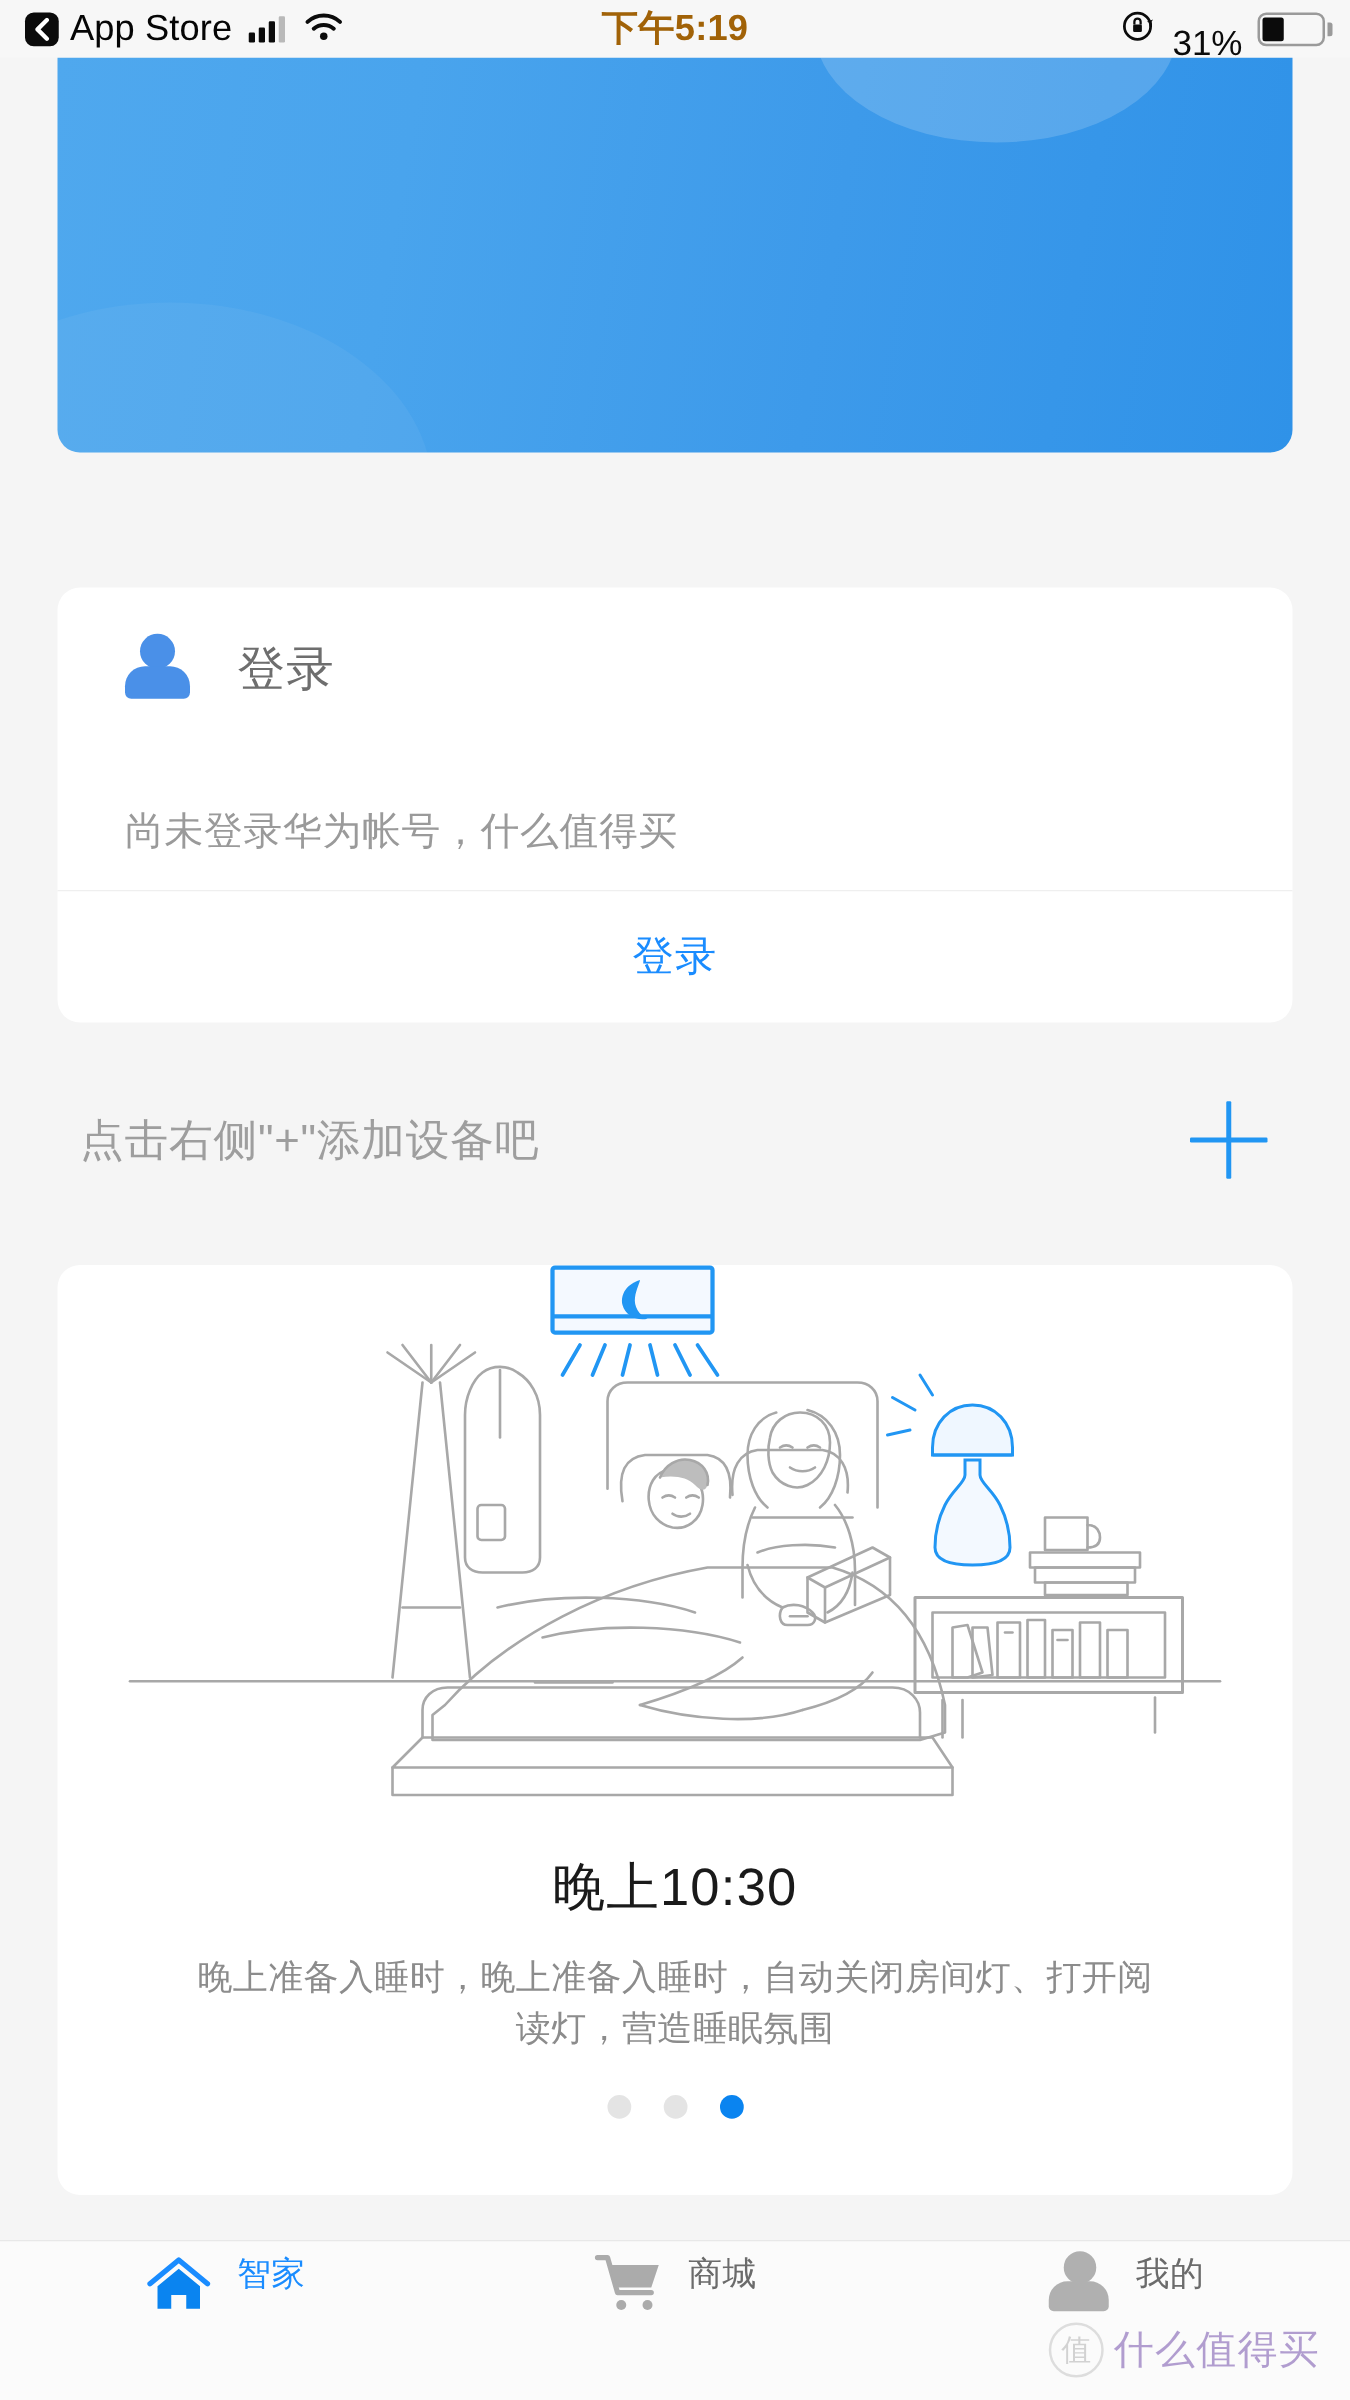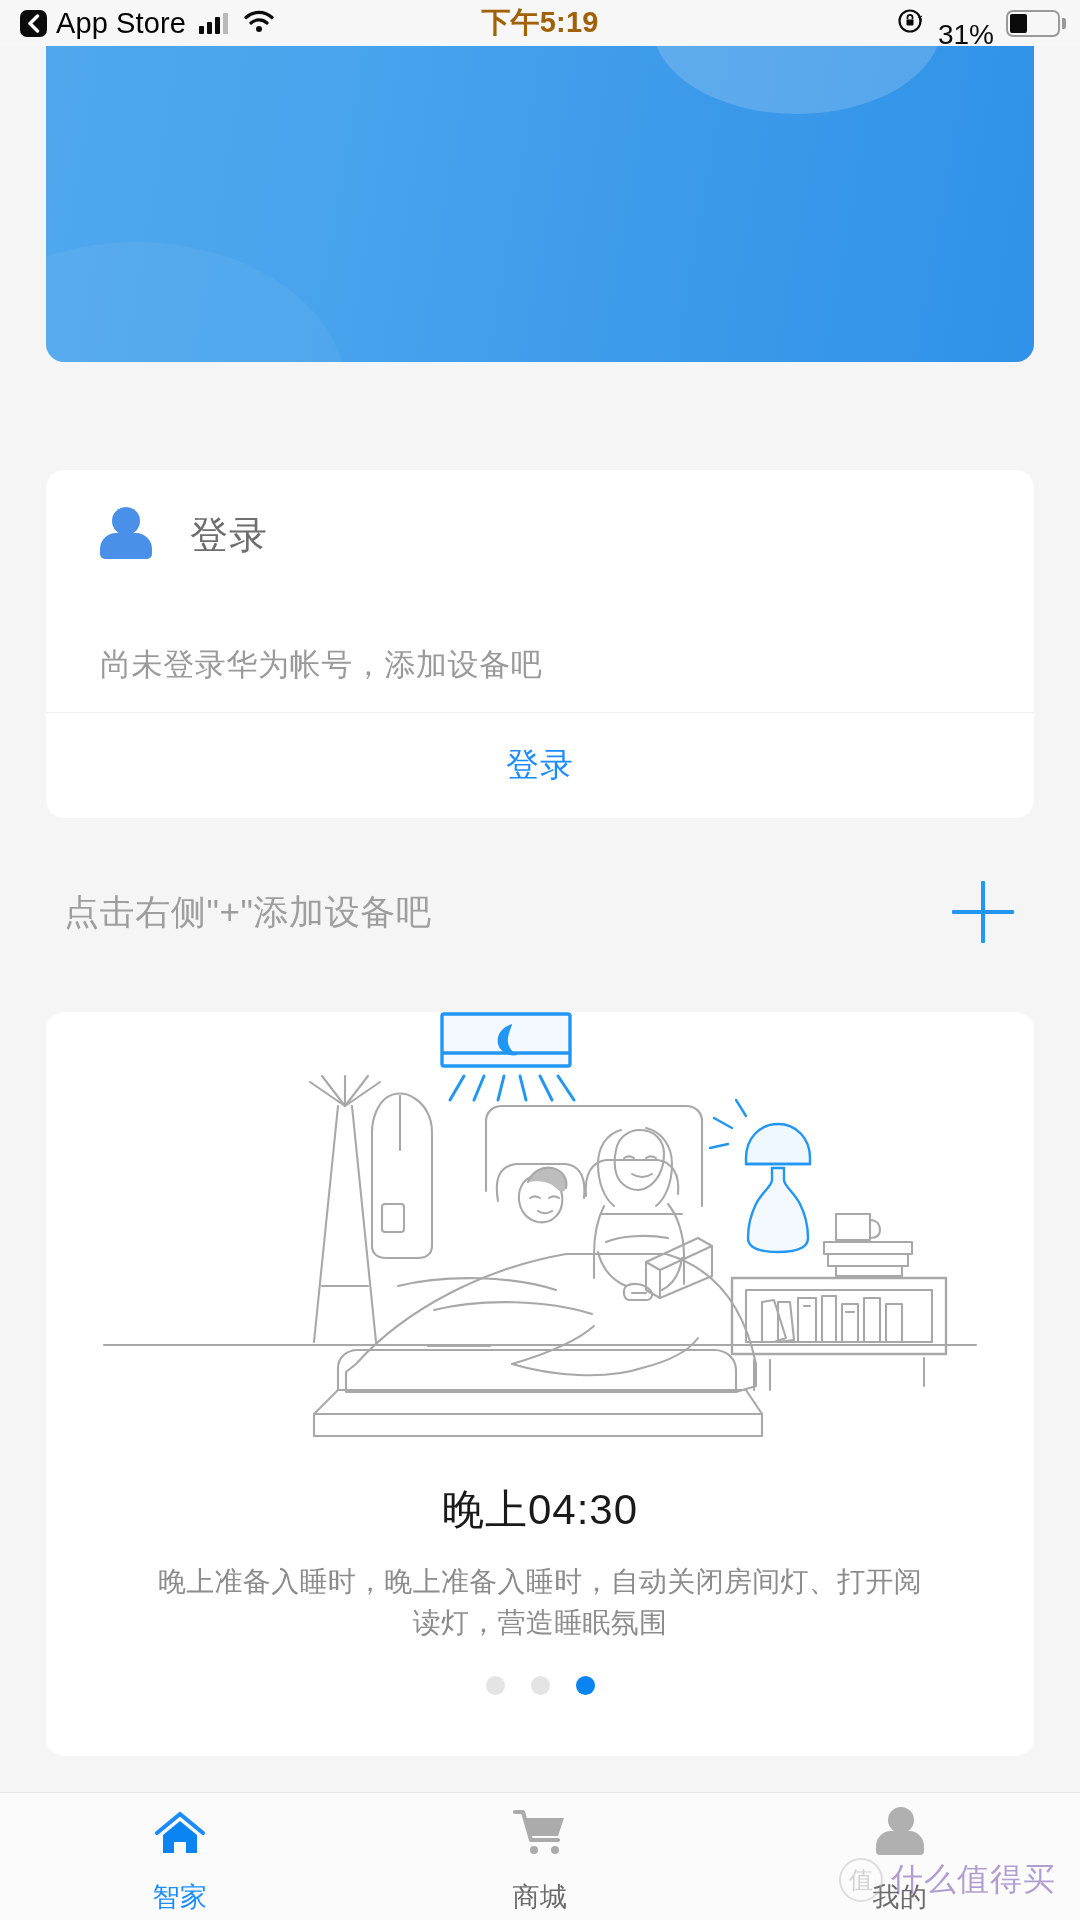--- a/index.html
+++ b/index.html
@@ -152,22 +152,22 @@
   .dot.active { background:#0a84f0; }
 
   
   .tabbar {
     position:absolute; left:0; bottom:0; width:1080px; height:128px;
     background:#fbfbfb; border-top:1px solid #e8e8e8;
     display:flex; align-items:stretch;
     z-index:20;
   }
   .tab {
-    flex:1; display:flex; flex-direction:column;
-    align-items:center; justify-content:center; gap:20px;
+    flex:1; display:flex; 
+    align-items:flex-start; justify-content:center; gap:20px;
     cursor:pointer; padding-top:8px;
   }
   .tab-icon { height:52px; display:flex; align-items:center; justify-content:center; }
   .tab-label { font-size:27px; color:#6b6b6b; letter-spacing:0.5px; }
   .tab.active .tab-label { color:#1a8cff; }
   
   .person { width:52px; height:52px; position:relative; }
   .person .p-head { position:absolute; left:14px; top:0; width:26px; height:26px; border-radius:50%; background:#b0b0b0; }
   .person .p-body { position:absolute; left:2px; bottom:4px; width:48px; height:24px; background:#b0b0b0; border-radius:15px 15px 4px 4px; }
 
@@ -242,21 +242,21 @@
   </div>
 
   <div class="login-card">
     <div class="login-head">
       <span class="avatar-icon">
         <span class="head"></span>
           <span class="body"></span>
       </span>
       <span class="login-title">登录</span>
     </div>
-    <div class="login-sub">尚未登录华为帐号，添加设备吧</div>
+    <div class="login-sub">尚未登录华为帐号，什么值得买</div>
     <div class="login-divider"></div>
     <button class="login-btn">登录</button>
   </div>
 
   <div class="add-row">
     <span class="add-text">点击右侧"+"添加设备吧</span>
     <button class="plus-btn"></button>
   </div>
 
   <div class="scene-card">
@@ -373,21 +373,21 @@
           <line x1="58" y1="100" x2="68" y2="76"></line>
           <line x1="82" y1="100" x2="88" y2="76"></line>
           <line x1="104" y1="76" x2="110" y2="100"></line>
           <line x1="124" y1="76" x2="136" y2="100"></line>
           <line x1="142" y1="76" x2="158" y2="100"></line>
         </g>
       </svg>
     </div>
   </div>
 
-  <div class="scene-title">晚上04:30</div>
+  <div class="scene-title">晚上10:30</div>
   <div class="scene-desc">晚上准备入睡时，晚上准备入睡时，自动关闭房间灯、打开阅读灯，营造睡眠氛围</div>
 
   <div class="dots">
     <span class="dot"></span>
     <span class="dot"></span>
     <span class="dot active"></span>
   </div>
 
   <div class="tabbar">
 

